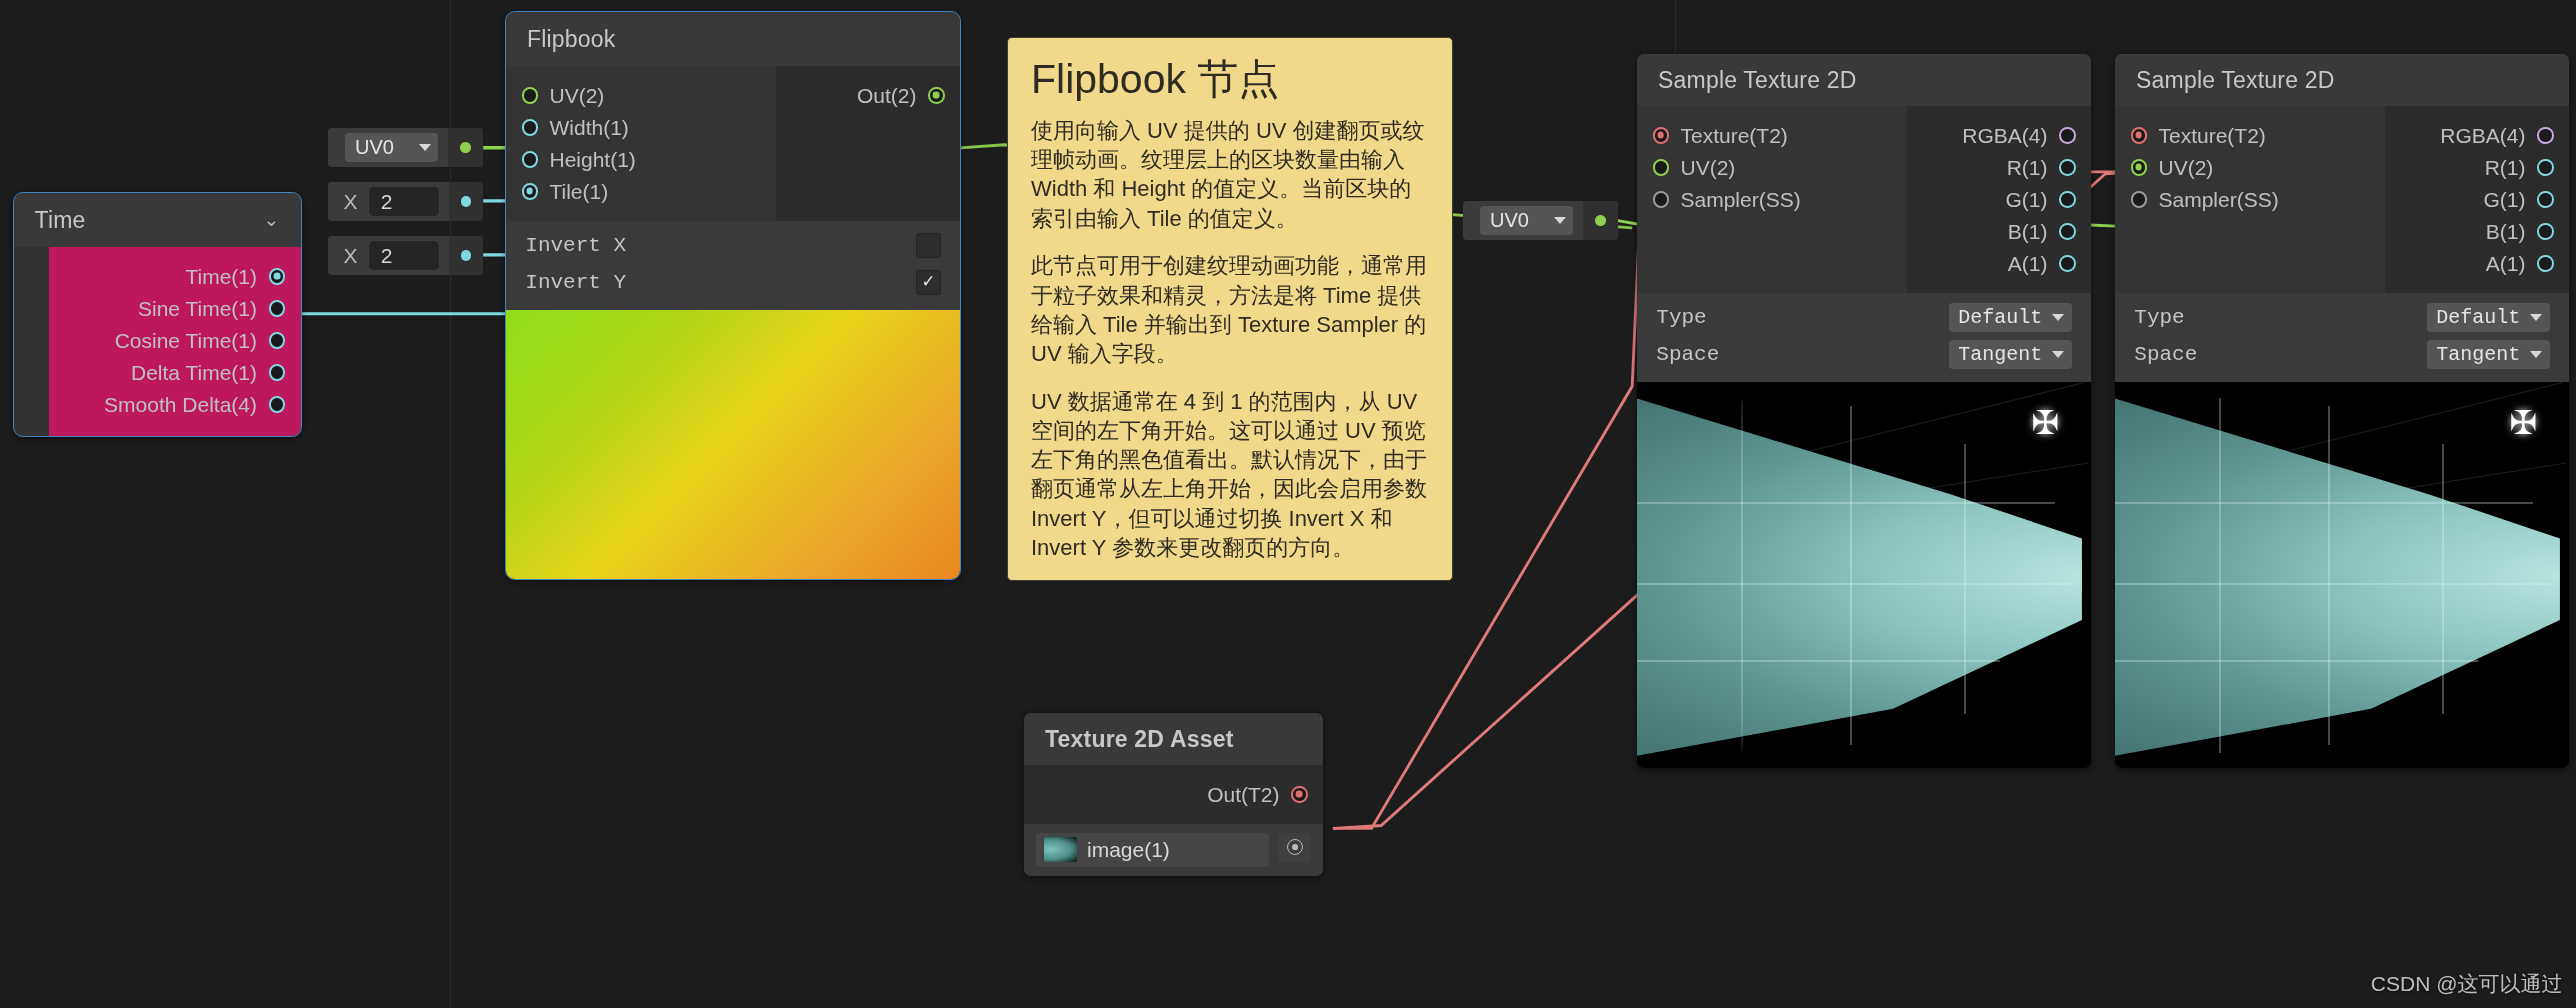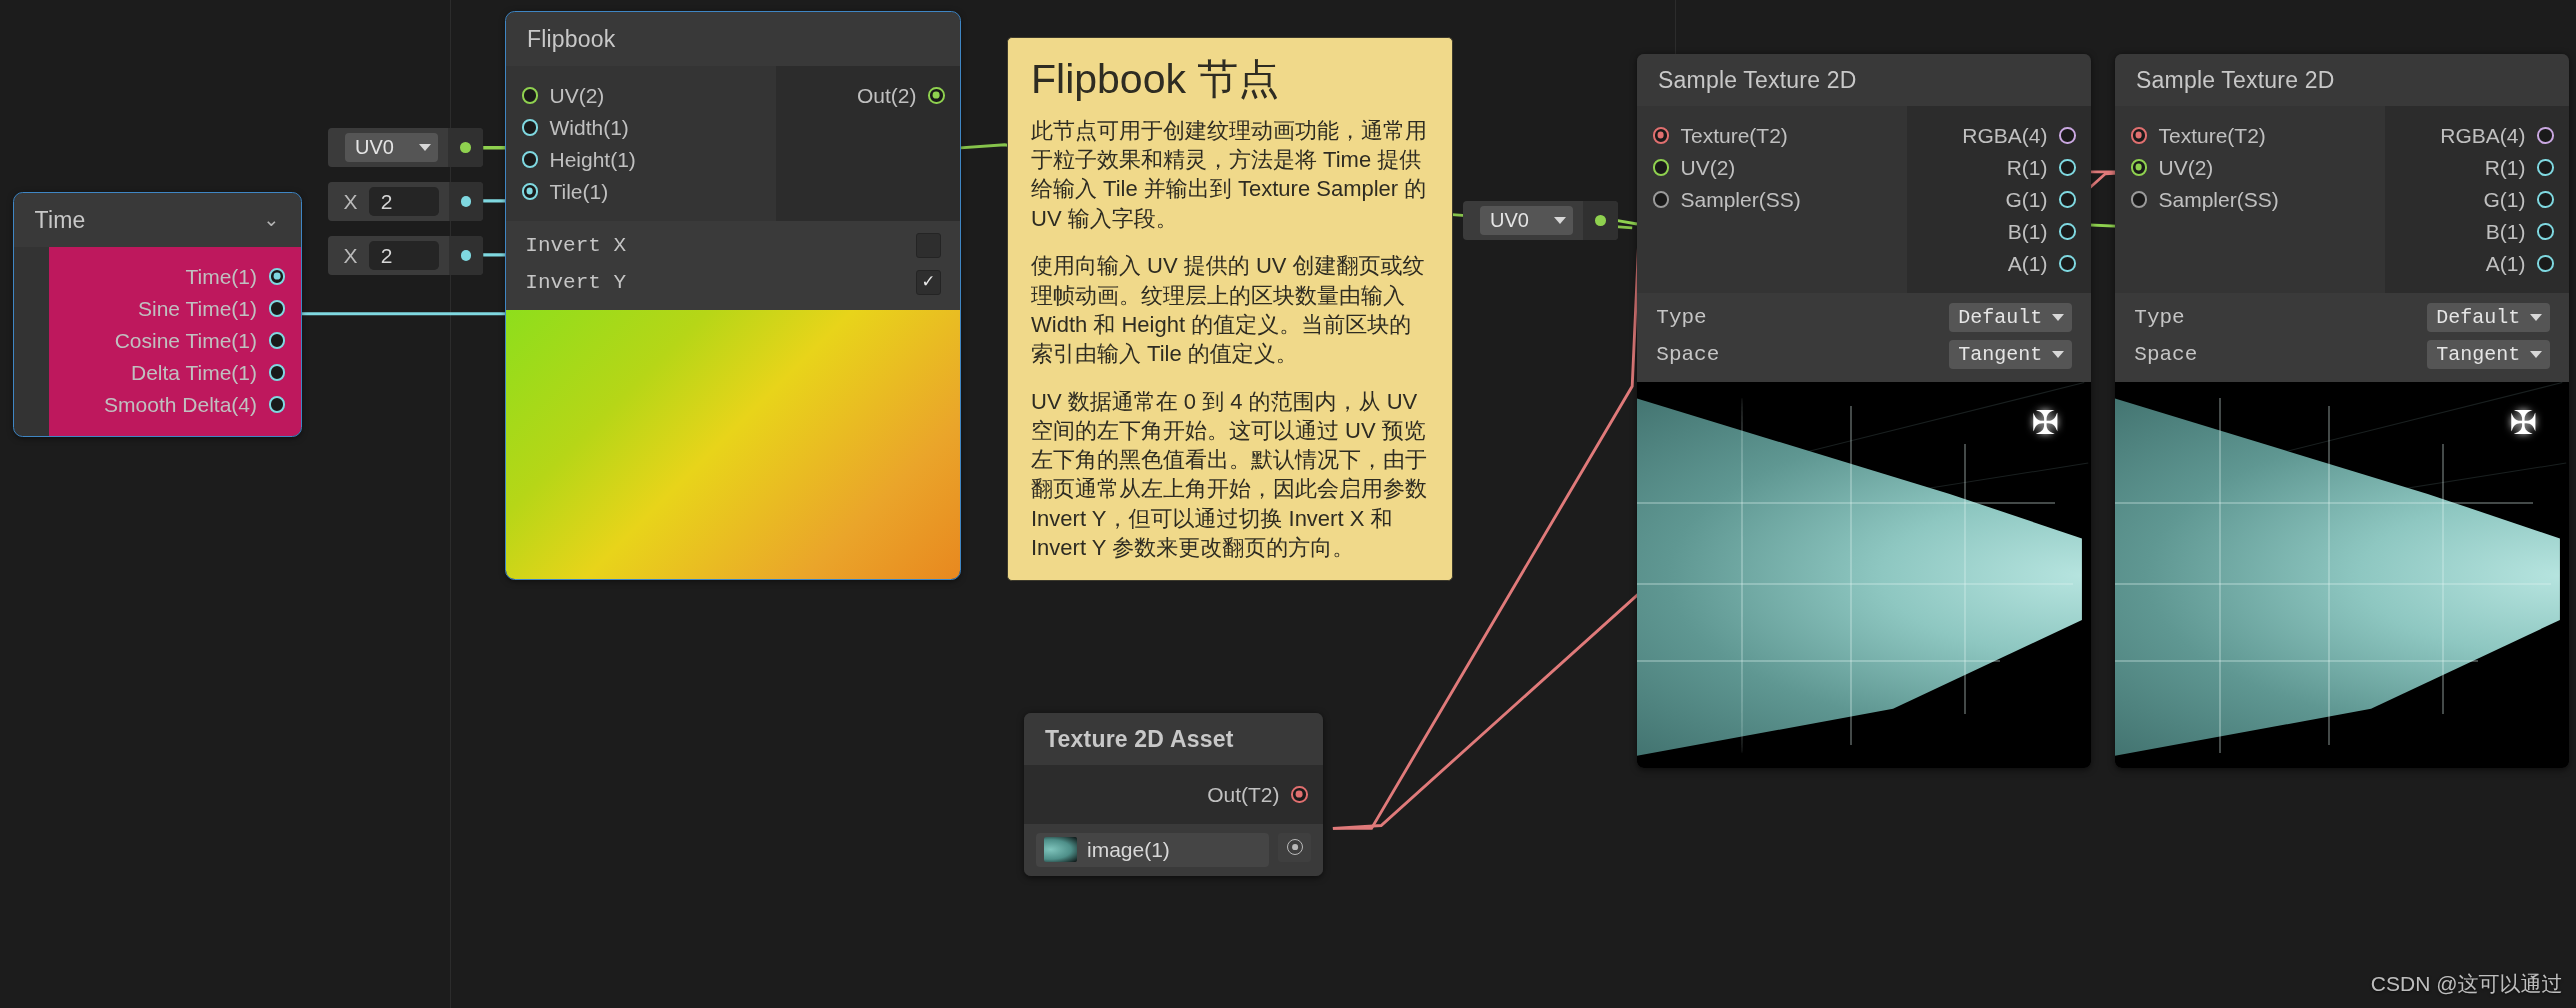--- a/index.html
+++ b/index.html
@@ -315,23 +315,23 @@
       <div class="ctrl-row">
         <span class="lbl">Invert Y</span>
         <span class="checkbox">✓</span>
       </div>
     </div>
     <div class="preview flip-preview"></div>
   </div>
 
   <div class="sticky" style="left:1007px; top:37px; width:446px;">
     <h1>Flipbook 节点</h1>
+    <p>使用向输入 UV 提供的 UV 创建翻页或纹理帧动画。纹理层上的区块数量由输入 Width 和 Height 的值定义。当前区块的索引由输入 Tile 的值定义。</p>
     <p>此节点可用于创建纹理动画功能，通常用于粒子效果和精灵，方法是将 Time 提供给输入 Tile 并输出到 Texture Sampler 的 UV 输入字段。</p>
-    <p>使用向输入 UV 提供的 UV 创建翻页或纹理帧动画。纹理层上的区块数量由输入 Width 和 Height 的值定义。当前区块的索引由输入 Tile 的值定义。</p>
-    <p>UV 数据通常在 0 到 4 的范围内，从 UV 空间的左下角开始。这可以通过 UV 预览左下角的黑色值看出。默认情况下，由于翻页通常从左上角开始，因此会启用参数 Invert Y，但可以通过切换 Invert X 和 Invert Y 参数来更改翻页的方向。</p>
+    <p>UV 数据通常在 4 到 1 的范围内，从 UV 空间的左下角开始。这可以通过 UV 预览左下角的黑色值看出。默认情况下，由于翻页通常从左上角开始，因此会启用参数 Invert Y，但可以通过切换 Invert X 和 Invert Y 参数来更改翻页的方向。</p>
   </div>
 
   <div class="node" style="left:1024px; top:713px; width:299px;">
     <div class="node-title" style="height:52px;font-weight:bold;">
       <span>Texture 2D Asset</span>
     </div>
     <div class="ports" style="display:block; background:#2c2c2c;">
       <div class="col-out" style="min-width:0; background:#2c2c2c;">
         <div class="port out">
           <span>Out(T2)</span>

